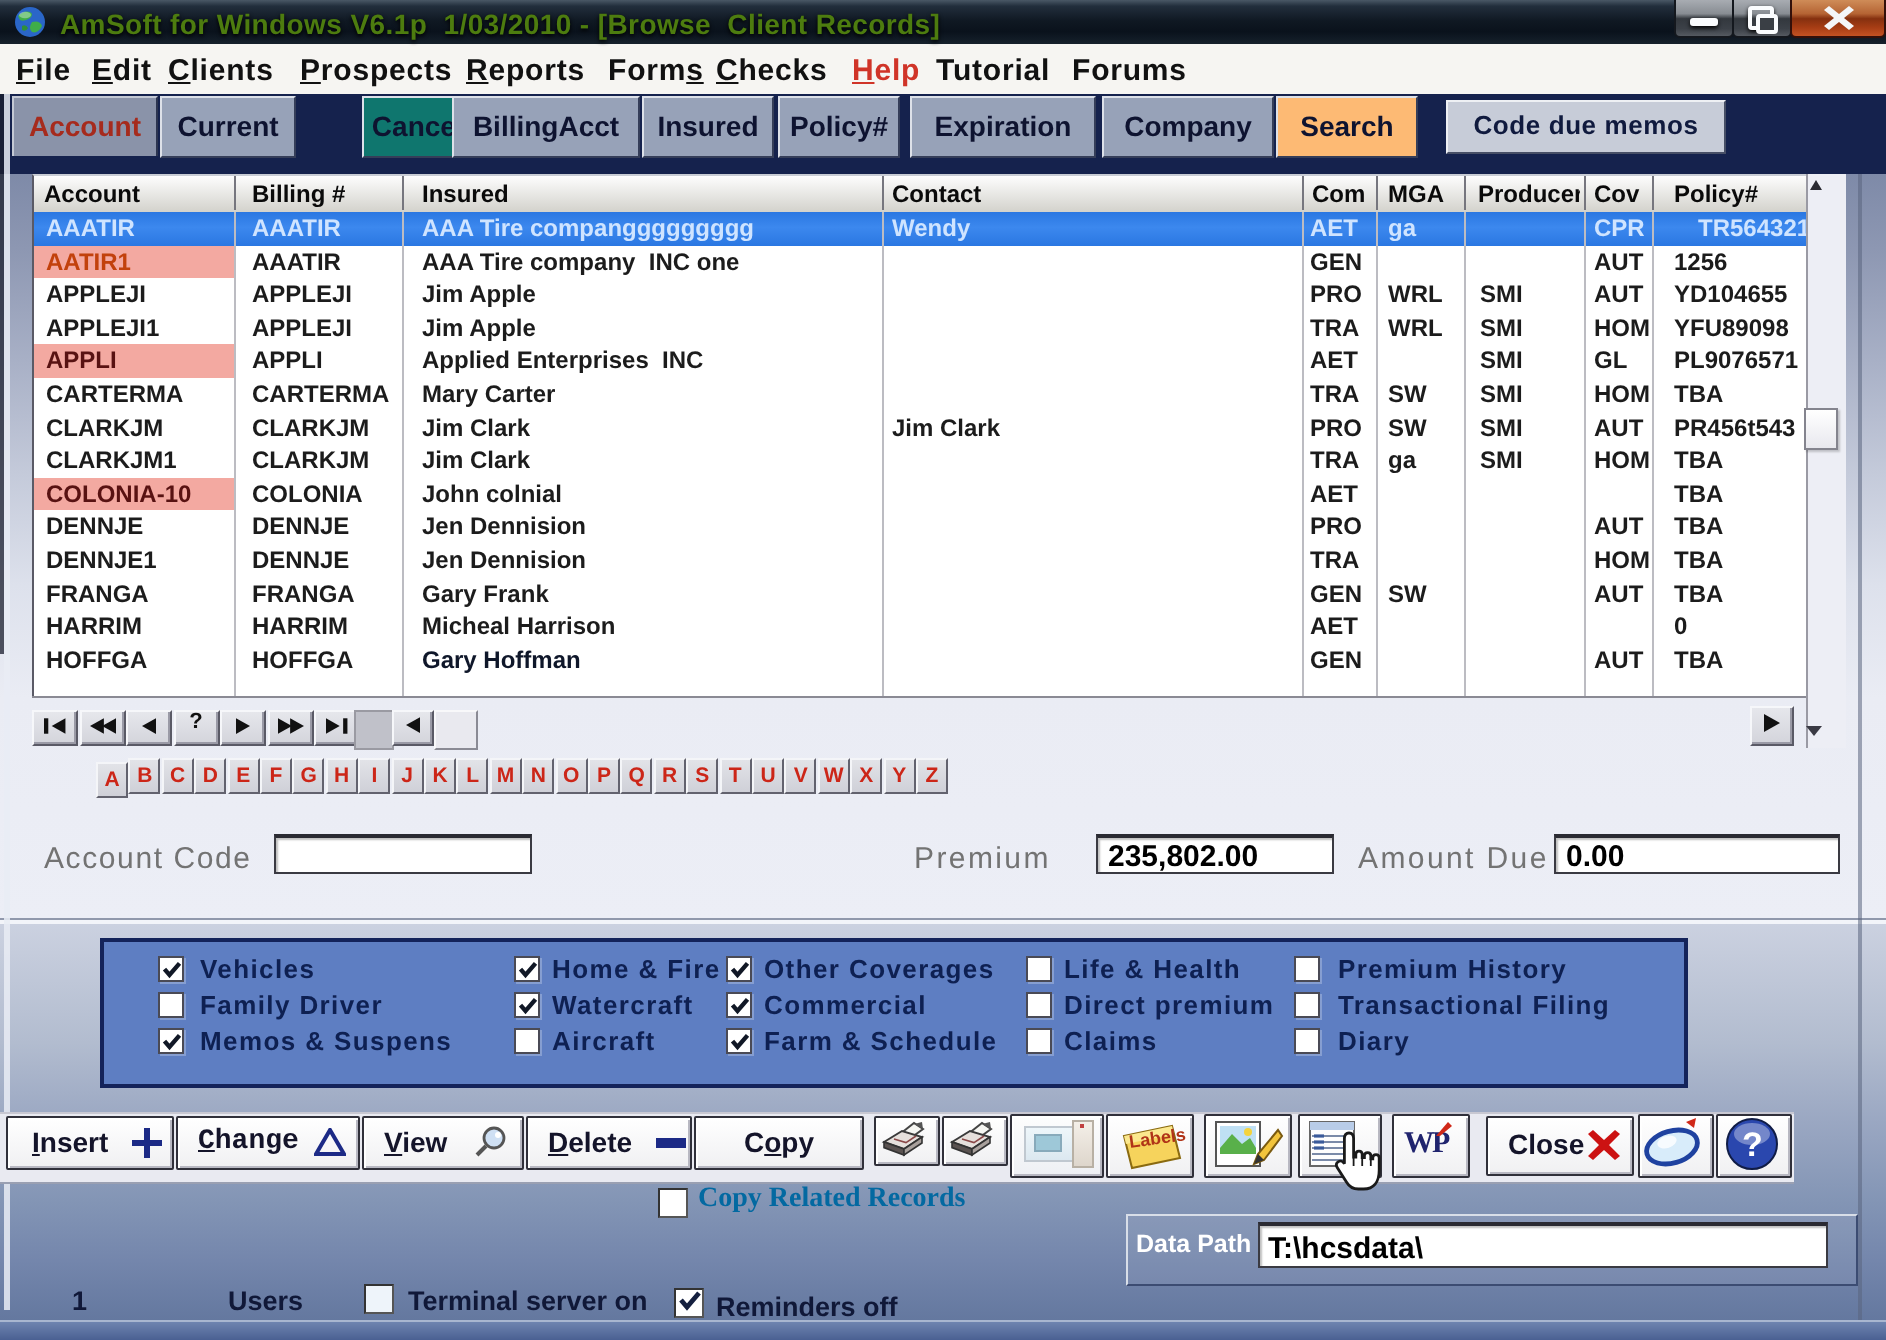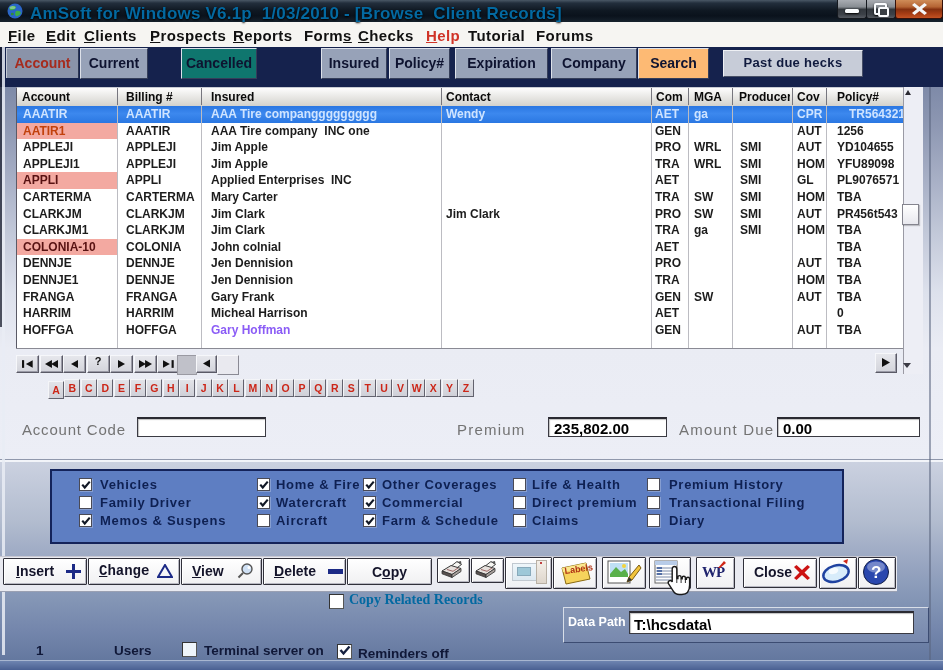--- a/index.html
+++ b/index.html
@@ -34,21 +34,21 @@
 <div class="a" style="left:2px;top:47px;width:3px;height:608px;background:rgba(233,236,244,0.85);"></div>
 <div class="a" style="left:0;top:47px;width:2px;height:280px;background:rgba(25,30,45,0.75);"></div>
 <div class="a" style="left:929px;top:87px;width:2px;height:573px;background:rgba(90,100,125,0.55);"></div>
 <svg class="a" style="left:7px;top:3px;" width="16" height="16" viewBox="0 0 16 16">
 <circle cx="8" cy="8" r="7.5" fill="#2a66c8"></circle>
 <path d="M2 5 Q5 2 8 3 Q10 4 8 6 Q5 8 3 7 Z" fill="#3fae49"></path>
 <path d="M9 8 Q13 7 14 10 Q12 14 9 13 Q7 11 9 8 Z" fill="#3fae49"></path>
 <path d="M4 10 Q6 9 7 11 Q6 13 4 12 Z" fill="#2f8f3a"></path>
 <ellipse cx="5.5" cy="4.5" rx="3" ry="1.6" fill="rgba(255,255,255,0.35)"></ellipse>
 </svg>
-<div class="a b" style="left:30px;top:4px;font-size:17px;letter-spacing:0.2px;color:#0369a1;white-space:pre;text-shadow:0 1px 2px #000;">AmSoft for Windows V6.1p  1/03/2010 - [Browse  Client Records]</div>
+<div class="a b" style="left:30px;top:4px;font-size:14px;letter-spacing:0.2px;color:#4d7c0f;white-space:pre;text-shadow:0 1px 2px #000;">AmSoft for Windows V6.1p  1/03/2010 - [Browse  Client Records]</div>
 <div class="a" style="left:837px;top:0;width:28px;height:18px;background:linear-gradient(#a8acb2 0%,#888d93 38%,#33383e 52%,#3c4148 80%,#555a61 100%);border:1px solid #14181e;border-top:none;border-radius:0 0 3px 3px;"></div>
 <div class="a" style="left:845px;top:9px;width:14px;height:3.5px;background:#fafcfe;border-radius:1.5px;box-shadow:0 1px 2px #000;"></div>
 <div class="a" style="left:866px;top:0;width:28px;height:18px;background:linear-gradient(#a8acb2 0%,#888d93 38%,#33383e 52%,#3c4148 80%,#555a61 100%);border:1px solid #14181e;border-top:none;border-radius:0 0 3px 3px;"></div>
 <div class="a" style="left:874px;top:3px;width:9px;height:8px;border:2px solid #fafcfe;border-radius:2px;box-shadow:0 1px 2px #000;"></div>
 <div class="a" style="left:878px;top:7px;width:7px;height:6px;border:2px solid #fafcfe;border-radius:2px;background:#3a3f45;"></div>
 <div class="a" style="left:895px;top:0;width:46px;height:18px;background:linear-gradient(#cf8c58 0%,#b56434 38%,#85300f 52%,#a53c14 75%,#c35223 100%);border:1px solid #33100a;border-top:none;border-radius:0 0 3px 3px;"></div>
 <svg class="a" style="left:912px;top:3px;" width="15" height="12" viewBox="0 0 15 12">
       <path d="M2.5 0 L7.5 4 L12.5 0 L15 2 L10 6 L15 10 L12.5 12 L7.5 8 L2.5 12 L0 10 L5 6 L0 2 Z" fill="#f4f6f8"></path>
     </svg>
 <div class="a b" style="left:8px;top:27px;font-size:15px;letter-spacing:0.4px;color:#111;"><u>F</u>ile</div>
@@ -57,26 +57,27 @@
 <div class="a b" style="left:150px;top:27px;font-size:15px;letter-spacing:0.4px;color:#111;"><u>P</u>rospects</div>
 <div class="a b" style="left:233px;top:27px;font-size:15px;letter-spacing:0.4px;color:#111;"><u>R</u>eports</div>
 <div class="a b" style="left:304px;top:27px;font-size:15px;letter-spacing:0.4px;color:#111;">Form<u>s</u></div>
 <div class="a b" style="left:358px;top:27px;font-size:15px;letter-spacing:0.4px;color:#111;"><u>C</u>hecks</div>
 <div class="a b" style="left:426px;top:27px;font-size:15px;letter-spacing:0.4px;color:#d03428;"><u>H</u>elp</div>
 <div class="a b" style="left:468px;top:27px;font-size:15px;letter-spacing:0.4px;color:#111;">Tutorial</div>
 <div class="a b" style="left:536px;top:27px;font-size:15px;letter-spacing:0.4px;color:#111;">Forums</div>
 <div class="a" style="left:6px;top:48px;width:71px;height:29px;background:#8a93a9;border-top:1px solid #c4c9d4;border-left:1px solid #c4c9d4;border-right:1px solid #2c3550;text-align:center;line-height:28px;"><span class="tabtxt" style="color:#a62b1d;">Account</span></div>
 <div class="a" style="left:80px;top:48px;width:66px;height:29px;background:#97a2b8;border-top:1px solid #dde1e9;border-left:1px solid #dde1e9;border-right:1px solid #353e59;border-bottom:1px solid #353e59;text-align:center;line-height:28px;"><span class="tabtxt">Current</span></div>
 <div class="a" style="left:149px;top:48px;width:74px;height:29px;background:#0f766e;border-top:1px solid #dde1e9;border-left:1px solid #dde1e9;border-right:1px solid #353e59;border-bottom:1px solid #353e59;text-align:center;line-height:28px;margin-left:32px;"><span class="tabtxt">Cancelled</span></div>
+<div class="a" style="left:226px;top:48px;width:92px;height:29px;background:#97a2b8;border-top:1px solid #dde1e9;border-left:1px solid #dde1e9;border-right:1px solid #353e59;border-bottom:1px solid #353e59;text-align:center;line-height:28px;"><span class="tabtxt">BillingAcct</span></div>
 <div class="a" style="left:321px;top:48px;width:64px;height:29px;background:#97a2b8;border-top:1px solid #dde1e9;border-left:1px solid #dde1e9;border-right:1px solid #353e59;border-bottom:1px solid #353e59;text-align:center;line-height:28px;"><span class="tabtxt">Insured</span></div>
 <div class="a" style="left:389px;top:48px;width:59px;height:29px;background:#97a2b8;border-top:1px solid #dde1e9;border-left:1px solid #dde1e9;border-right:1px solid #353e59;border-bottom:1px solid #353e59;text-align:center;line-height:28px;"><span class="tabtxt">Policy#</span></div>
 <div class="a" style="left:455px;top:48px;width:91px;height:29px;background:#97a2b8;border-top:1px solid #dde1e9;border-left:1px solid #dde1e9;border-right:1px solid #353e59;border-bottom:1px solid #353e59;text-align:center;line-height:28px;"><span class="tabtxt">Expiration</span></div>
 <div class="a" style="left:551px;top:48px;width:84px;height:29px;background:#97a2b8;border-top:1px solid #dde1e9;border-left:1px solid #dde1e9;border-right:1px solid #353e59;border-bottom:1px solid #353e59;text-align:center;line-height:28px;"><span class="tabtxt">Company</span></div>
 <div class="a" style="left:638px;top:48px;width:69px;height:29px;background:#fdba74;border-top:1px solid #dde1e9;border-left:1px solid #dde1e9;border-right:1px solid #353e59;border-bottom:1px solid #353e59;text-align:center;line-height:28px;"><span class="tabtxt">Search</span></div>
-<div class="a" style="left:723px;top:50px;width:138px;height:25px;background:#c7ccd8;border-top:1px solid #eef0f4;border-left:1px solid #eef0f4;border-right:1px solid #474f66;border-bottom:1px solid #474f66;text-align:center;line-height:24px;font-weight:bold;font-size:13px;letter-spacing:0.3px;color:#101a3e;">Past due hecks</div>
+<div class="a" style="left:723px;top:50px;width:138px;height:25px;background:#c7ccd8;border-top:1px solid #eef0f4;border-left:1px solid #eef0f4;border-right:1px solid #474f66;border-bottom:1px solid #474f66;text-align:center;line-height:24px;font-weight:bold;font-size:13px;letter-spacing:0.3px;color:#101a3e;">Code due memos</div>
 <div class="a" style="left:16px;top:87px;width:906px;height:261px;background:#ffffff;border-left:1px solid #5a5a66;border-top:1px solid #c8ccd4;"></div>
 <div class="a" style="left:17px;top:88px;width:886px;height:18px;background:linear-gradient(#fdfdfd,#d3d2cc);border-bottom:1px solid #76767e;"></div>
 <div class="a" style="left:0;top:88px;width:943px;height:18px;">
 <div class="hdrtxt" style="left:22px;">Account</div>
 <div class="hdrtxt" style="left:126px;">Billing #</div>
 <div class="hdrtxt" style="left:211px;">Insured</div>
 <div class="hdrtxt" style="left:446px;">Contact</div>
 <div class="hdrtxt" style="left:656px;width:33px;overflow:hidden;">Com</div>
 <div class="hdrtxt" style="left:694px;">MGA</div>
 <div class="hdrtxt" style="left:739px;width:51px;overflow:hidden;">Producer</div>
@@ -173,21 +174,21 @@
 <div class="cell" style="left:694px;top:288.6px;color:#1c1c1c;">SW</div>
 <div class="cell" style="left:797px;top:288.6px;color:#1c1c1c;">AUT</div>
 <div class="cell" style="left:837px;top:288.6px;color:#1c1c1c;">TBA</div>
 <div class="cell" style="left:23px;top:305.2px;color:#1c1c1c;">HARRIM</div>
 <div class="cell" style="left:126px;top:305.2px;color:#1c1c1c;">HARRIM</div>
 <div class="cell" style="left:211px;top:305.2px;color:#1c1c1c;">Micheal Harrison</div>
 <div class="cell" style="left:655px;top:305.2px;color:#1c1c1c;">AET</div>
 <div class="cell" style="left:837px;top:305.2px;color:#1c1c1c;">0</div>
 <div class="cell" style="left:23px;top:321.8px;color:#1c1c1c;">HOFFGA</div>
 <div class="cell" style="left:126px;top:321.8px;color:#1c1c1c;">HOFFGA</div>
-<div class="cell" style="left:211px;top:321.8px;color:#8b5cf6;">Gary Hoffman</div>
+<div class="cell" style="left:211px;top:321.8px;color:#0f172a;">Gary Hoffman</div>
 <div class="cell" style="left:655px;top:321.8px;color:#1c1c1c;">GEN</div>
 <div class="cell" style="left:797px;top:321.8px;color:#1c1c1c;">AUT</div>
 <div class="cell" style="left:837px;top:321.8px;color:#1c1c1c;">TBA</div>
 <div class="a" style="left:117px;top:88px;width:1px;height:17px;background:#76767e;"></div>
 <div class="a" style="left:117px;top:106px;width:1px;height:242px;background:#bcbcc2;"></div>
 <div class="a" style="left:201px;top:88px;width:1px;height:17px;background:#76767e;"></div>
 <div class="a" style="left:201px;top:106px;width:1px;height:242px;background:#bcbcc2;"></div>
 <div class="a" style="left:441px;top:88px;width:1px;height:17px;background:#76767e;"></div>
 <div class="a" style="left:441px;top:106px;width:1px;height:242px;background:#bcbcc2;"></div>
 <div class="a" style="left:651px;top:88px;width:1px;height:17px;background:#76767e;"></div>

